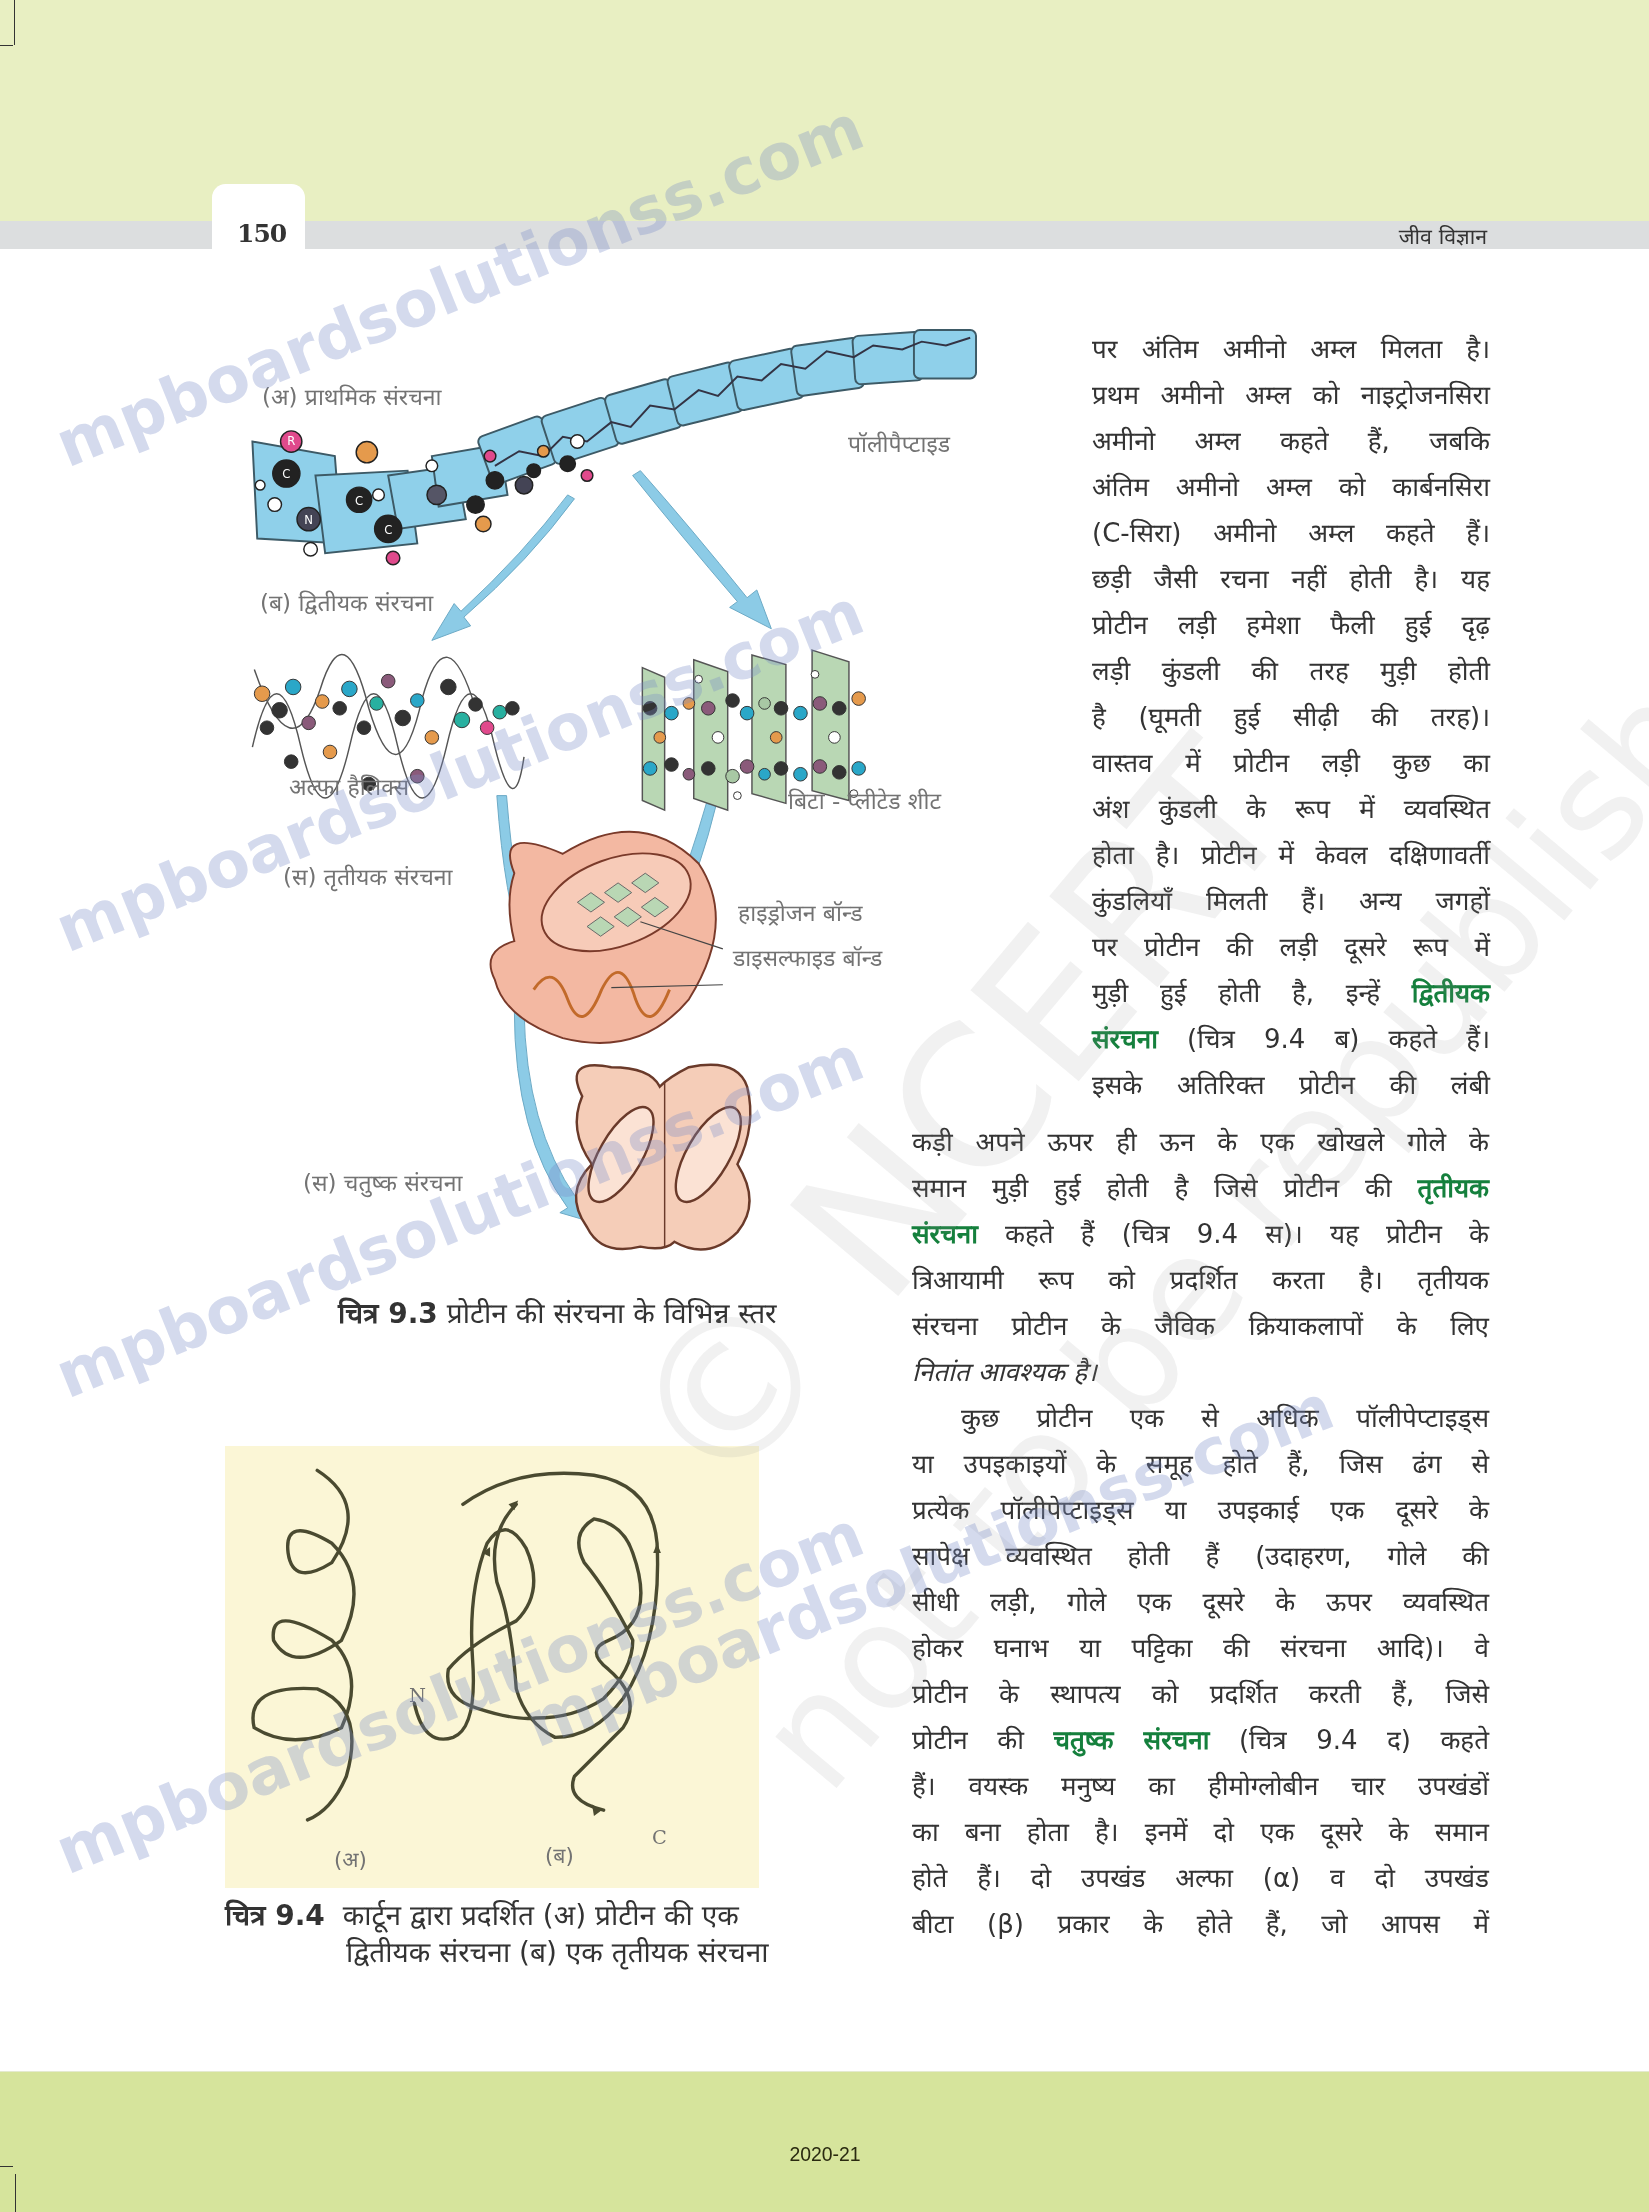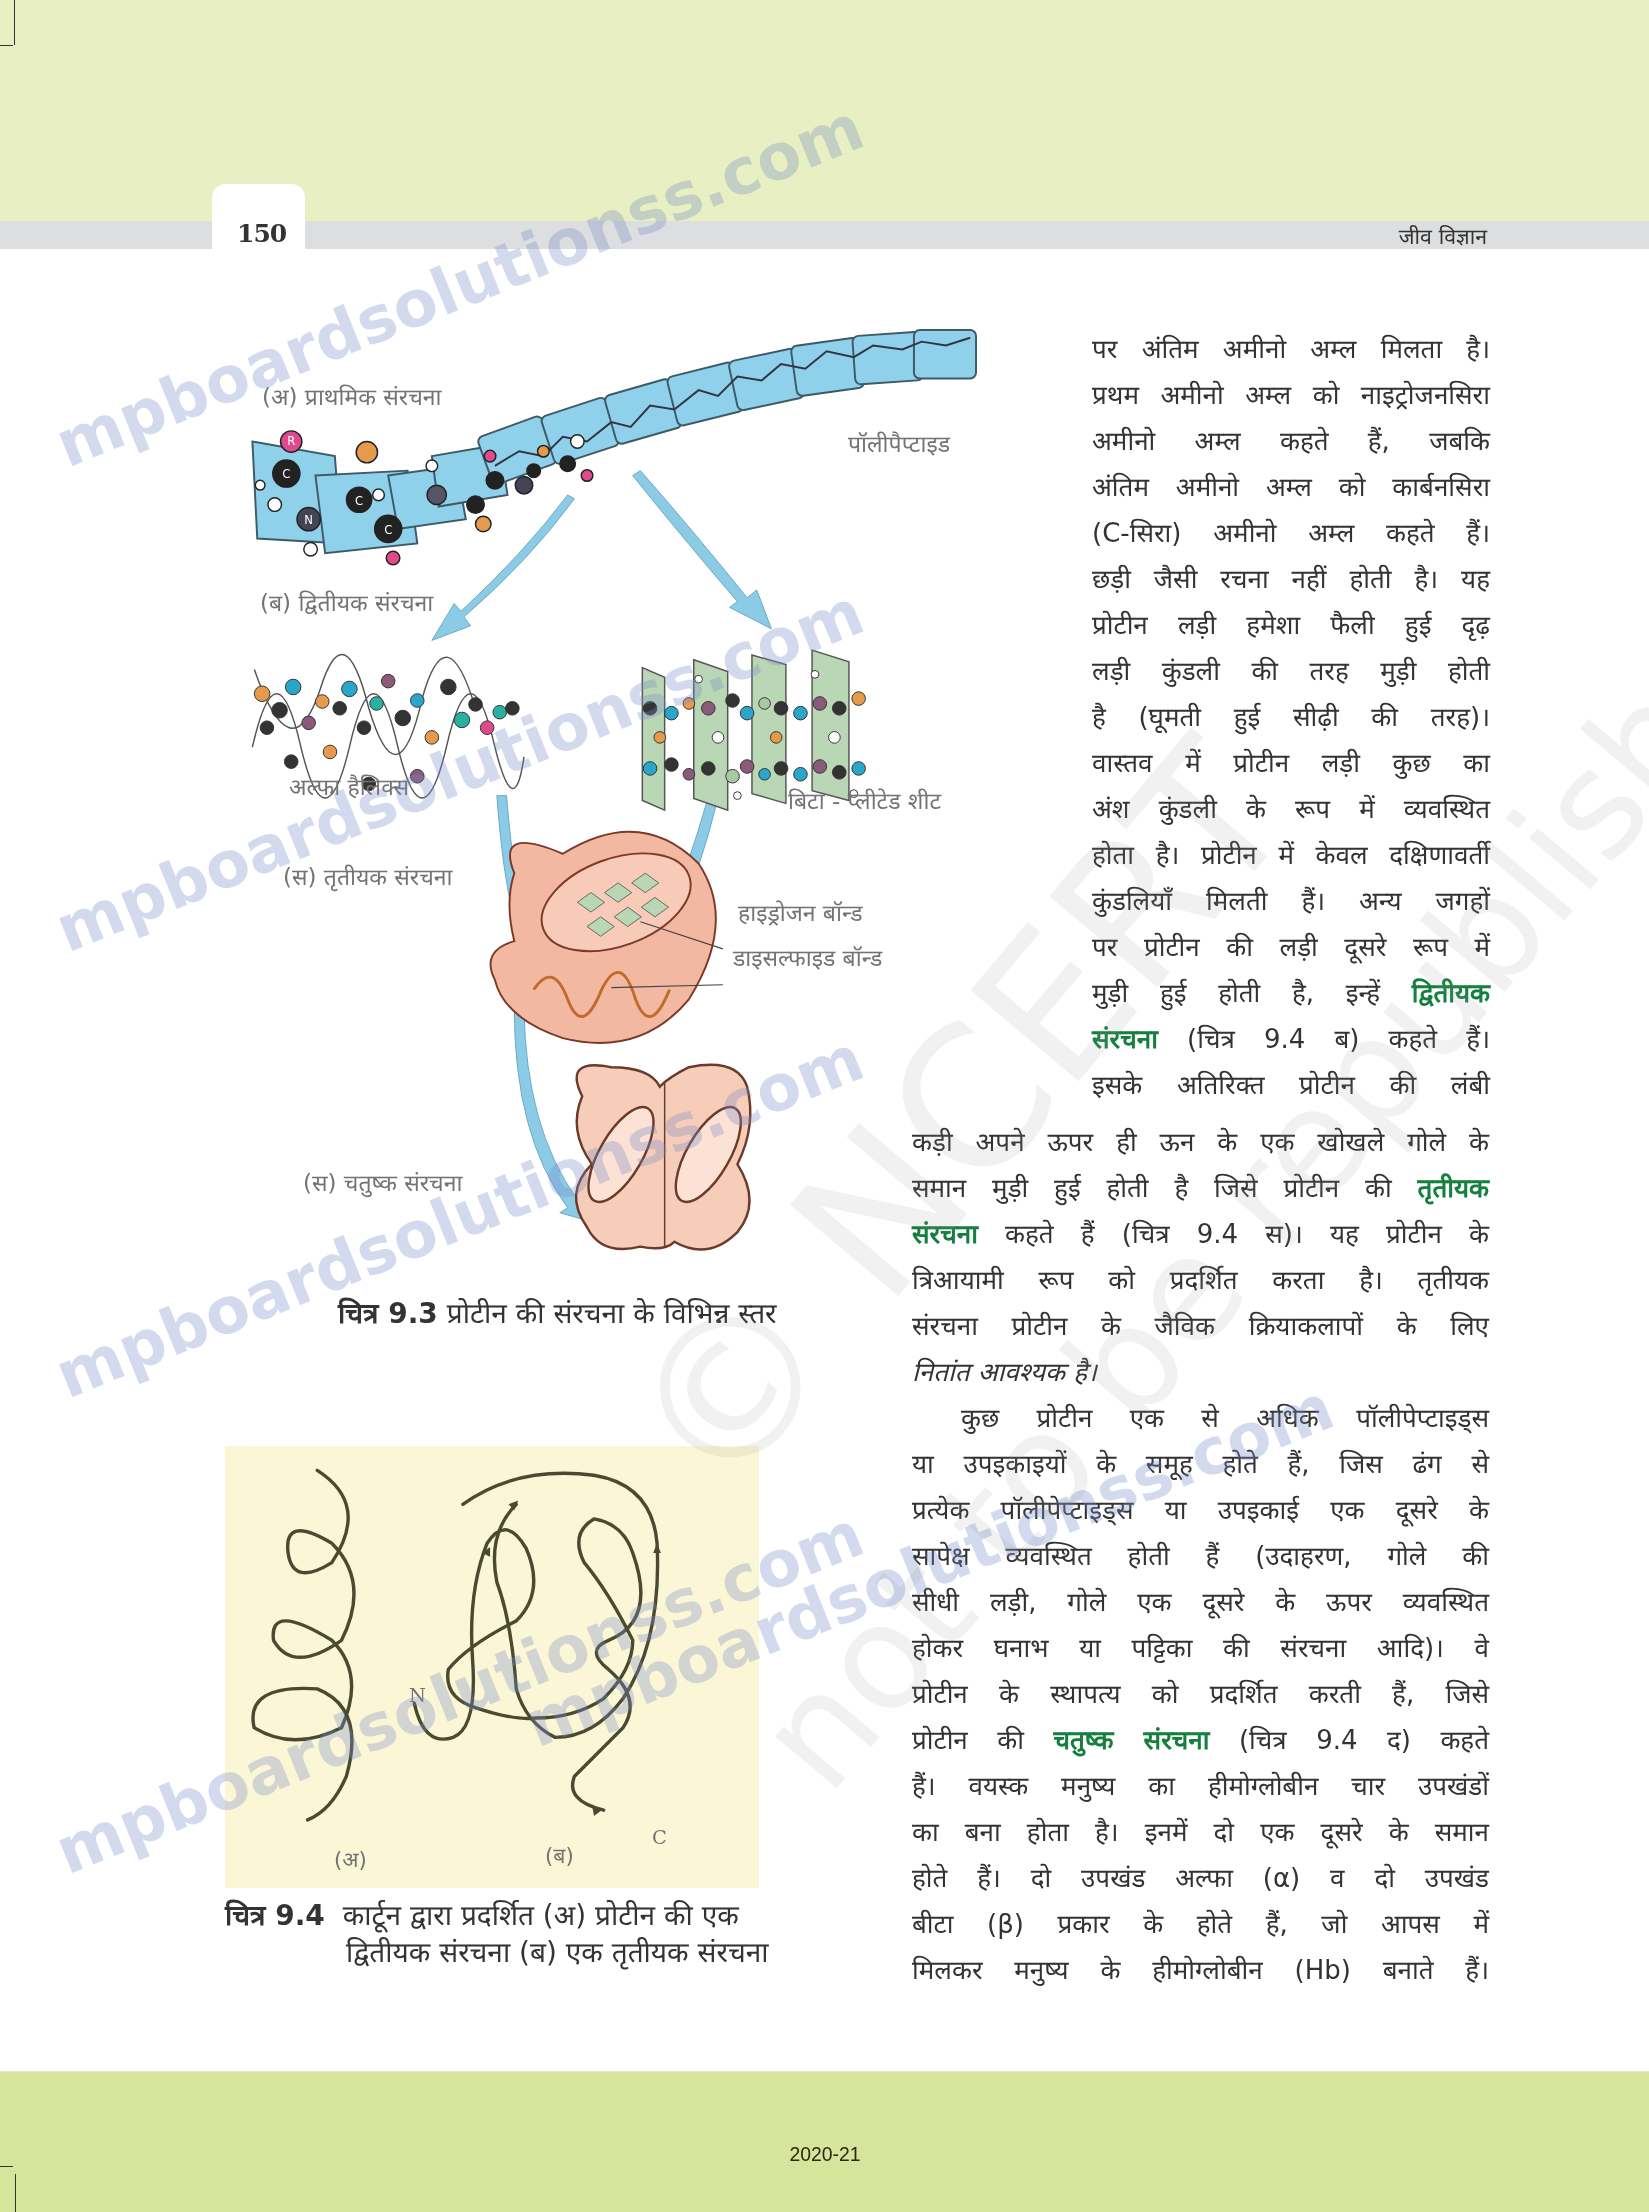--- a/index.html
+++ b/index.html
@@ -278,21 +278,20 @@
   <span class="line">प्रत्येक पॉलीपेप्टाइड्स या उपइकाई एक दूसरे के</span>
   <span class="line">सापेक्ष व्यवस्थित होती हैं (उदाहरण, गोले की</span>
   <span class="line">सीधी लड़ी, गोले एक दूसरे के ऊपर व्यवस्थित</span>
   <span class="line">होकर घनाभ या पट्टिका की संरचना आदि)। वे</span>
   <span class="line">प्रोटीन के स्थापत्य को प्रदर्शित करती हैं, जिसे</span>
   <span class="line"><span>प्रोटीन की </span><b>चतुष्क संरचना</b><span> (चित्र 9.4 द) कहते</span></span>
   <span class="line">हैं। वयस्क मनुष्य का हीमोग्लोबीन चार उपखंडों</span>
   <span class="line">का बना होता है। इनमें दो एक दूसरे के समान</span>
   <span class="line">होते हैं। दो उपखंड अल्फा (α) व दो उपखंड</span>
   <span class="line">बीटा (β) प्रकार के होते हैं, जो आपस में</span>
-  <span class="line">मिलकर मनुष्य के हीमोग्लोबीन (Hb) बनाते हैं।</span>
 </div>
 
 <div class="ncert-wm" style="left:757px;top:1310px;transform:rotate(-50deg);">© NCERT</div>
 <div class="ncert-wm" style="left:854px;top:1650px;transform:rotate(-50deg);font-size:146px;">not to be republished</div>
 <div class="watermark" style="left:73px;top:408px;transform:rotate(-22deg);">mpboardsolutionss.com</div>
 <div class="watermark" style="left:73px;top:893px;transform:rotate(-22deg);">mpboardsolutionss.com</div>
 <div class="watermark" style="left:73px;top:1339px;transform:rotate(-22deg);">mpboardsolutionss.com</div>
 <div class="watermark" style="left:73px;top:1815px;transform:rotate(-22deg);">mpboardsolutionss.com</div>
 <div class="watermark" style="left:543px;top:1688px;transform:rotate(-22deg);">mpboardsolutionss.com</div>
 

